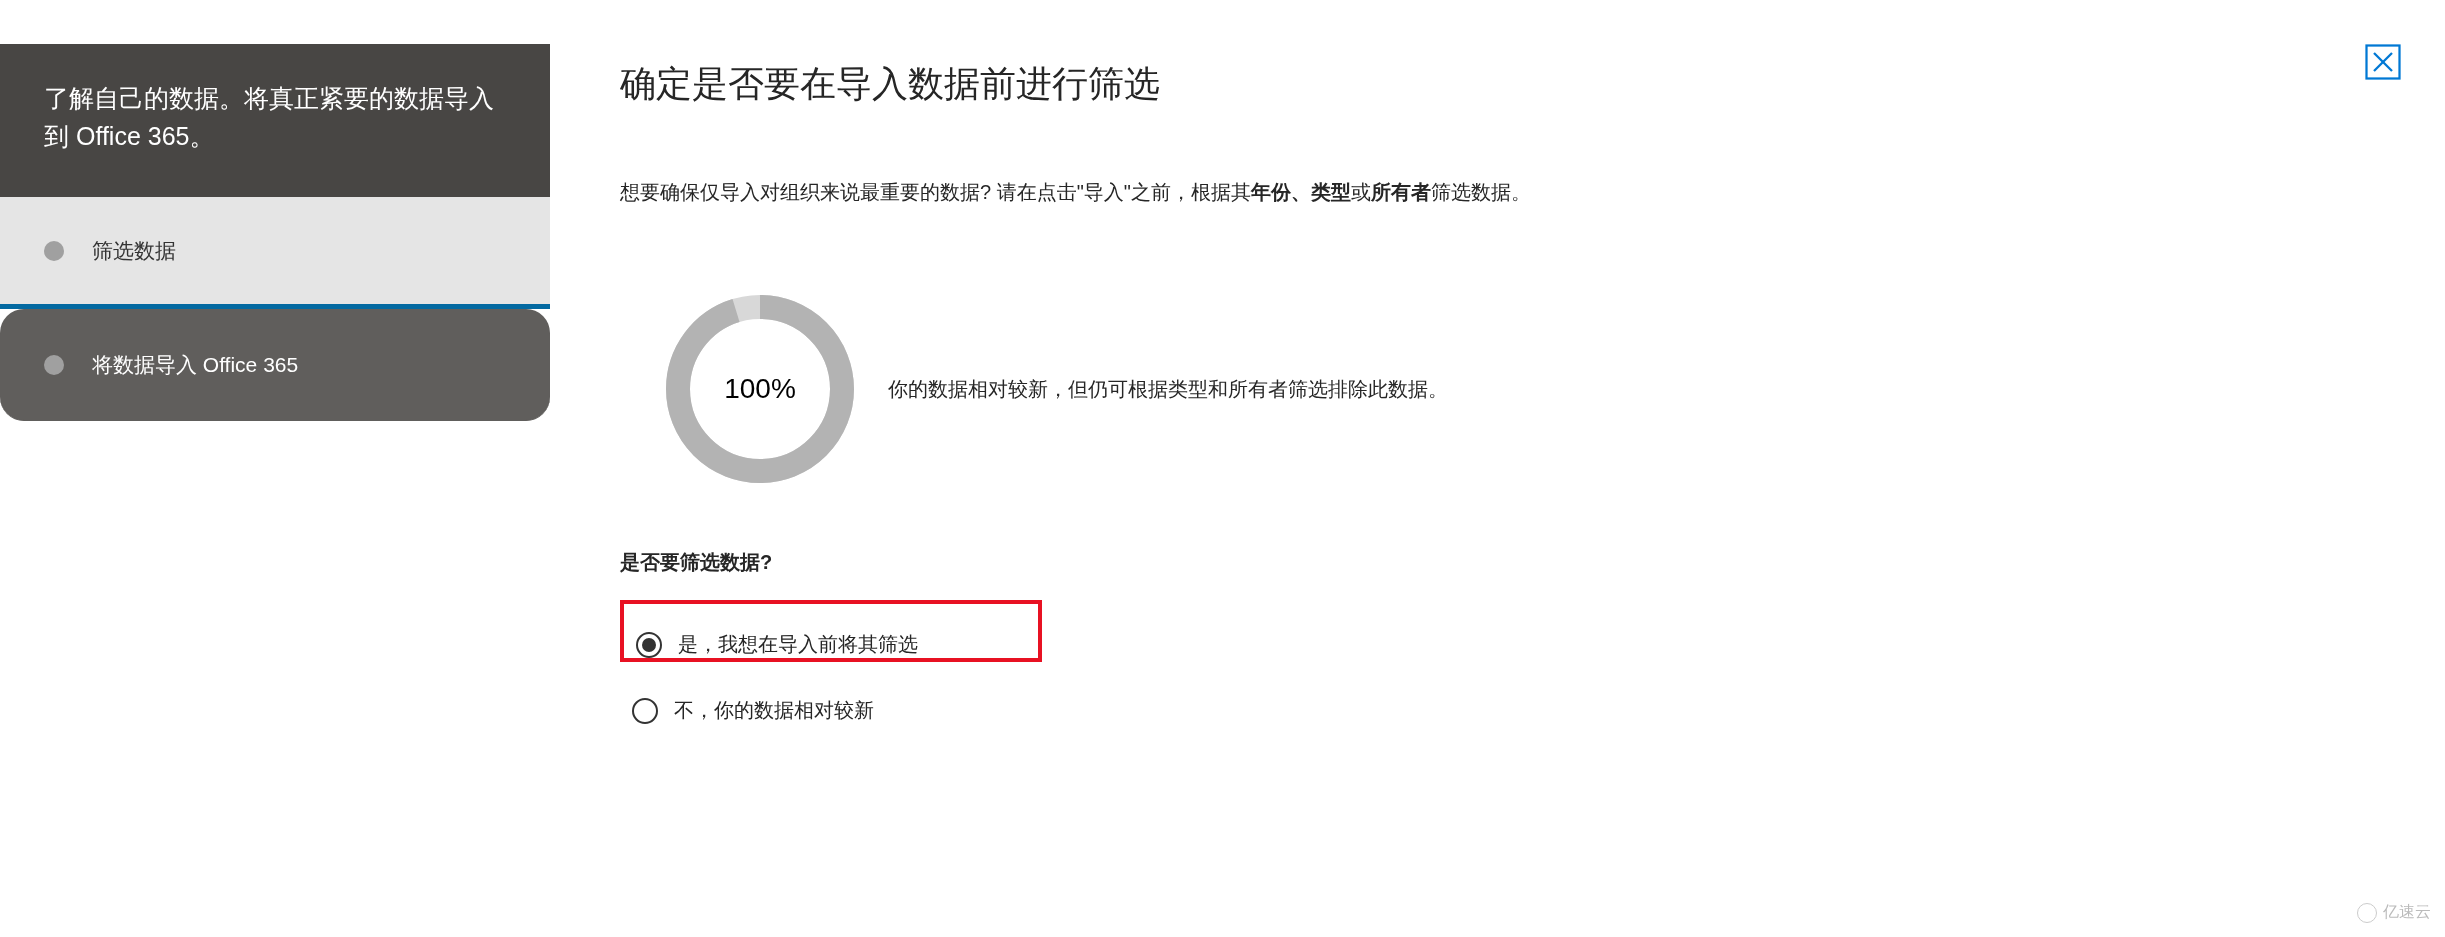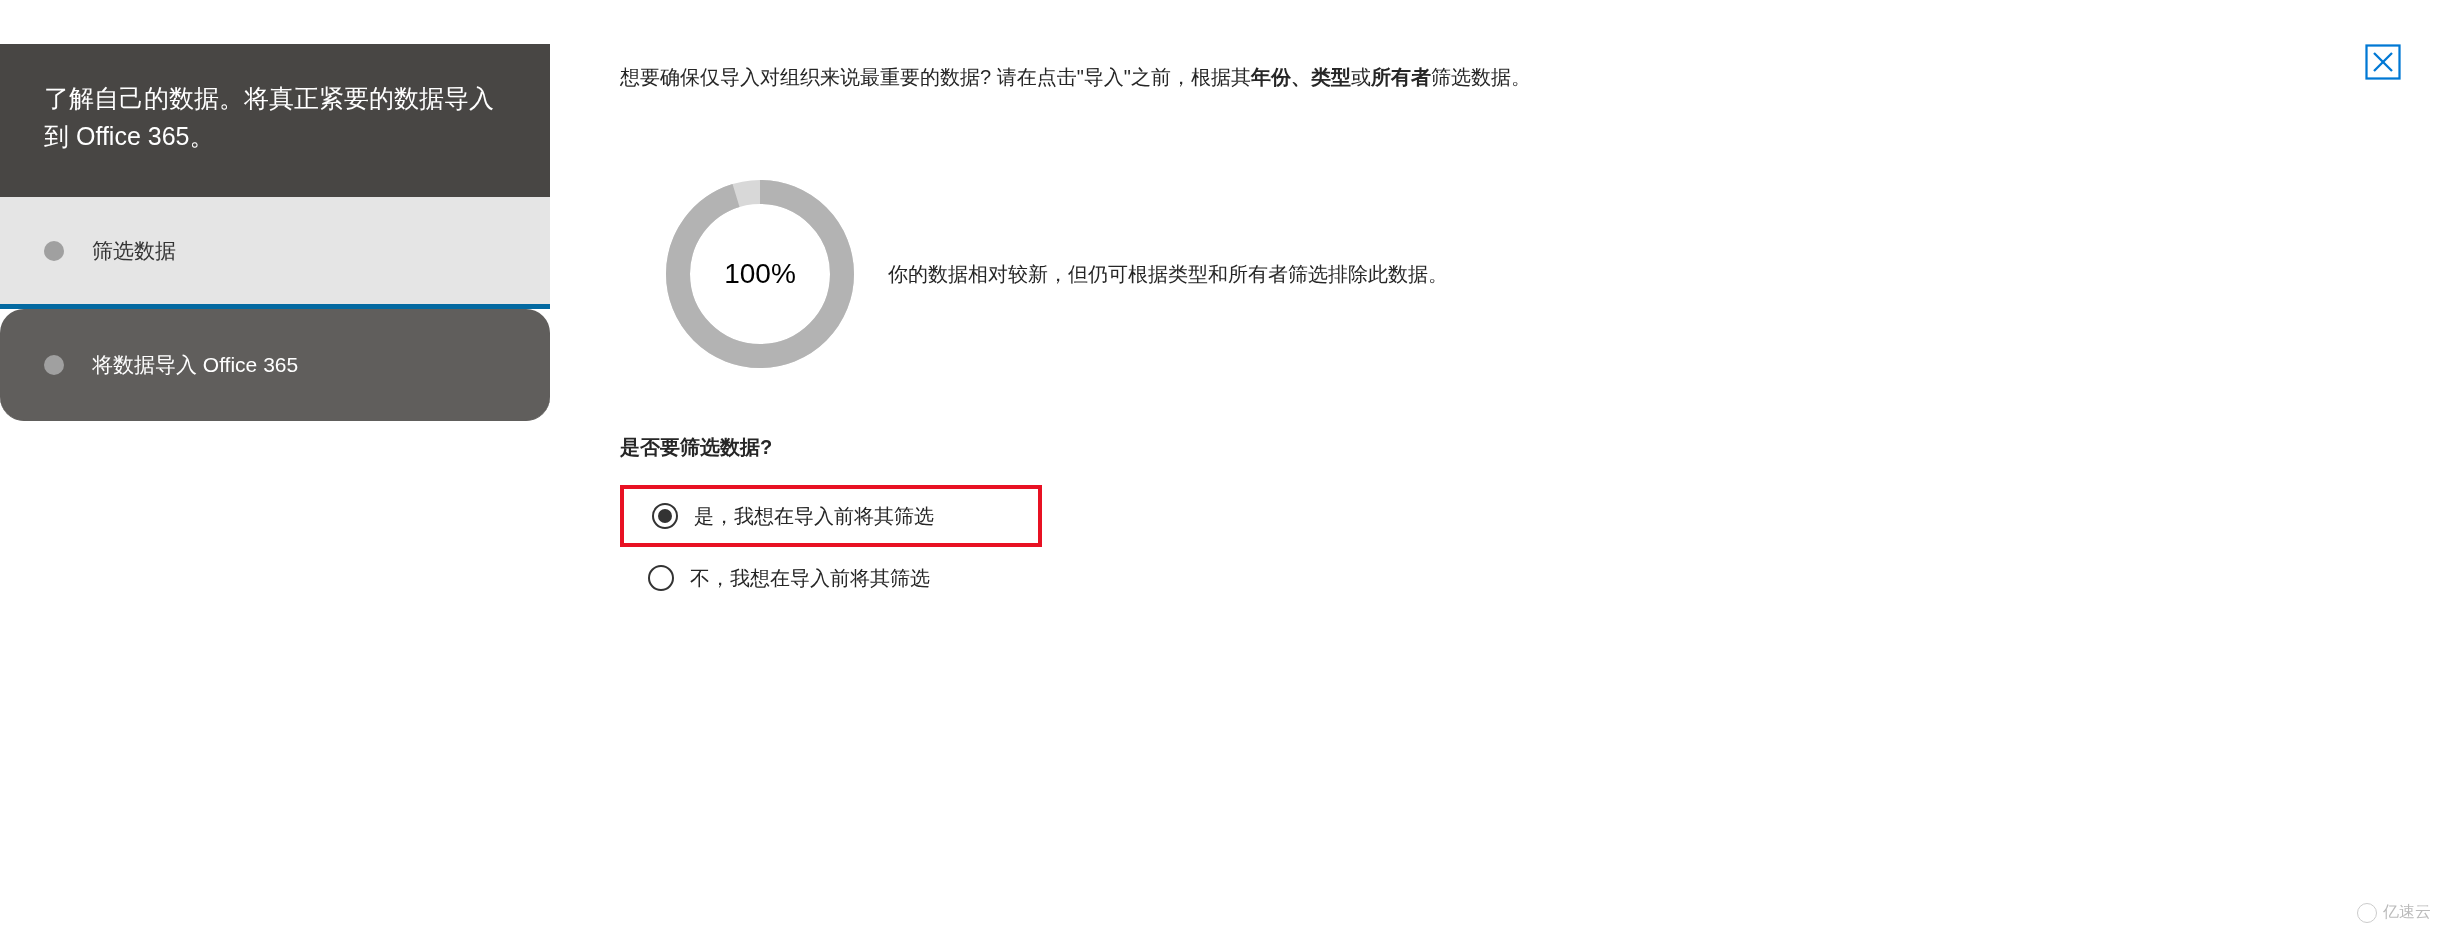--- a/index.html
+++ b/index.html
@@ -138,23 +138,23 @@
       font-weight: 700;
       color: #262626;
       margin-bottom: 24px;
     }
     .radio-group {
       display: flex;
       flex-direction: column;
     }
     .radio-option {
       display: flex;
-      align-items: center;
+      align-items: flex-end;
       height: 62px;
-      padding: 0 28px;
+      padding: 0 12px;
       font-size: 20px;
       color: #262626;
       cursor: pointer;
     }
     .radio-option.highlighted {
       border: 4px solid #e81123;
       width: 422px;
     }
     .radio-circle {
       width: 26px;
@@ -237,20 +237,21 @@
 
   <main class="main">
     <div class="close-btn">
       <svg viewBox="0 0 24 24" fill="none">
         <rect x="1" y="1" width="22" height="22" stroke="#0078d4" fill="none"></rect>
         <line x1="6" y1="6" x2="18" y2="18"></line>
         <line x1="18" y1="6" x2="6" y2="18"></line>
       </svg>
     </div>
 
+    <h1 class="main-title">确定是否要在导入数据前进行筛选</h1>
 
     <p class="description">
       <span>想要确保仅导入对组织来说最重要的数据? 请在点击"导入"之前，根据其</span><b>年份、类型</b><span>或</span><b>所有者</b><span>筛选数据。</span>
     </p>
 
     <div class="progress-row">
       <div class="donut">
         <svg width="200" height="200" viewBox="0 0 200 200">
           <circle cx="100" cy="100" r="82" fill="none" stroke="#d8d8d8" stroke-width="24"></circle>
           <circle cx="100" cy="100" r="82" fill="none" stroke="#b3b3b3" stroke-width="24" stroke-dasharray="490 515" stroke-linecap="butt"></circle>
@@ -262,21 +263,21 @@
 
     <div class="question-label">是否要筛选数据?</div>
 
     <div class="radio-group">
       <label class="radio-option highlighted">
         <span class="radio-circle selected"></span>
         <span>是，我想在导入前将其筛选</span>
       </label>
       <label class="radio-option">
         <span class="radio-circle"></span>
-        <span>不，我想在导入前将其筛选</span>
+        <span>不，你的数据相对较新</span>
       </label>
     </div>
 
   </main>
 </div>
 
 <div class="watermark">
   <span class="watermark-icon"></span>
   <span>亿速云</span>
 </div>

